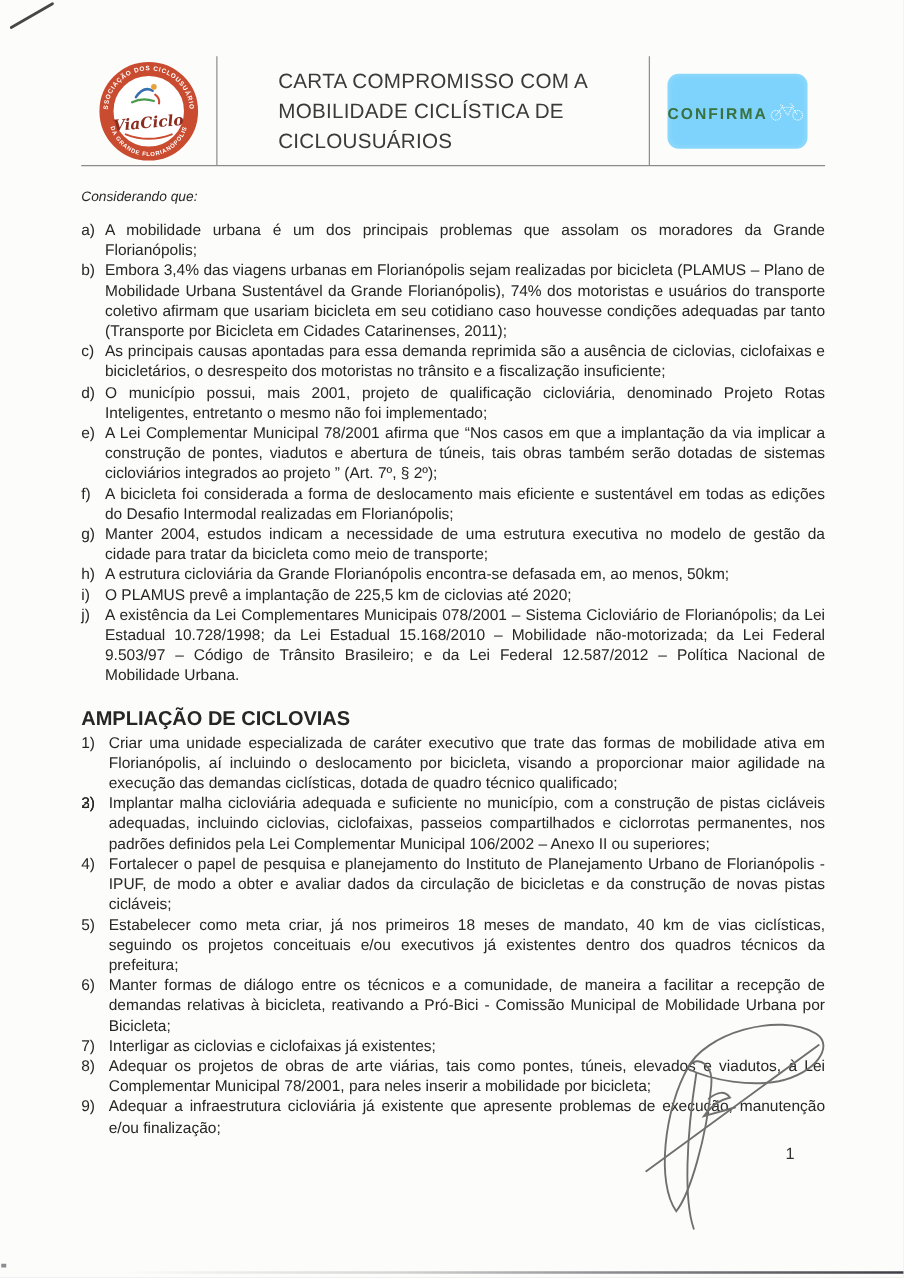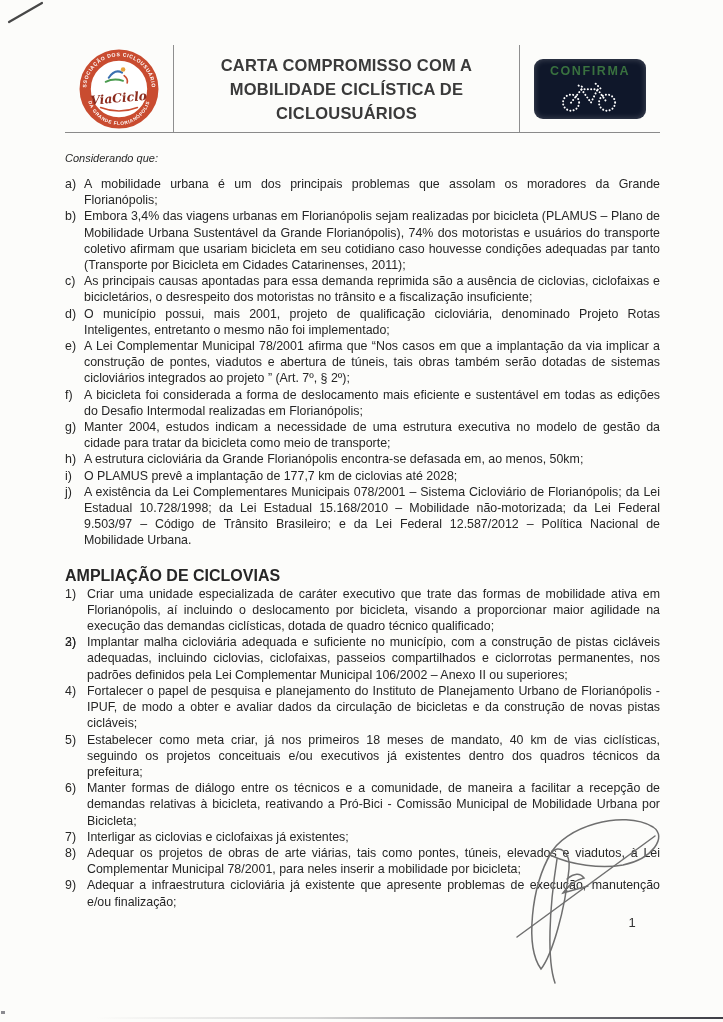--- a/index.html
+++ b/index.html
@@ -18,28 +18,28 @@
     display:flex;
     align-items:stretch;
     height:87px;
     border-bottom:1.5px solid #8a8a8a;
   }
   .hdr-cell{display:flex;align-items:center;justify-content:center;}
   .cell-logo{width:108px;border-right:1.2px solid #8f8f8f;}
   .cell-title{flex:1;border-right:1.2px solid #8f8f8f;}
   .cell-stamp{width:140px;}
   .title{
-    text-align:center;font-weight:bold;font-size:16.5px;line-height:24px;
+    text-align:left;font-weight:normal;font-size:16.5px;line-height:24px;
     color:#3a3a3a;letter-spacing:.2px;
   }
   .title span{display:block;}
   .stamp{
     position:relative;width:112px;height:60px;border-radius:9px;
-    background:#0f172a;
-    display:flex;flex-direction:column;align-items:center;
+    background:#7dd3fc;
+    display:flex;flex-direction:row;align-items:center;
     box-shadow:inset 0 0 6px rgba(255,255,255,.25);
   }
   .stamp-label{
     margin-top:5px;font-size:12.5px;font-weight:600;letter-spacing:1.6px;
     color:#39713f;
   }
   .stamp svg{display:block;}
   
   .lead{margin-top:19px;font-style:italic;font-size:11px;}
   .list{margin-top:12px;font-size:12.4px;line-height:16.2px;}
@@ -147,21 +147,21 @@
         <div class="item">
           <span class="marker">f)</span><span class="text"> A bicicleta foi considerada a forma de deslocamento mais eficiente e sustentável em todas as edições do Desafio Intermodal realizadas em Florianópolis;</span>
         </div>
         <div class="item">
           <span class="marker">g)</span><span class="text"> Manter 2004, estudos indicam a necessidade de uma estrutura executiva no modelo de gestão da cidade para tratar da bicicleta como meio de transporte;</span>
         </div>
         <div class="item">
           <span class="marker">h)</span><span class="text"> A estrutura cicloviária da Grande Florianópolis encontra-se defasada em, ao menos, 50km;</span>
         </div>
         <div class="item">
-          <span class="marker">i)</span><span class="text"> O PLAMUS prevê a implantação de 177,7 km de ciclovias até 2028;</span>
+          <span class="marker">i)</span><span class="text"> O PLAMUS prevê a implantação de 225,5 km de ciclovias até 2020;</span>
         </div>
         <div class="item">
           <span class="marker">j)</span><span class="text"> A existência da Lei Complementares Municipais 078/2001 – Sistema Cicloviário de Florianópolis; da Lei Estadual 10.728/1998; da Lei Estadual 15.168/2010 – Mobilidade não-motorizada; da Lei Federal 9.503/97 – Código de Trânsito Brasileiro; e da Lei Federal 12.587/2012 – Política Nacional de Mobilidade Urbana.</span>
         </div>
       </div>
 
 
     <div class="sec-heading">AMPLIAÇÃO DE CICLOVIAS</div>
 
     <div class="list commitments">

